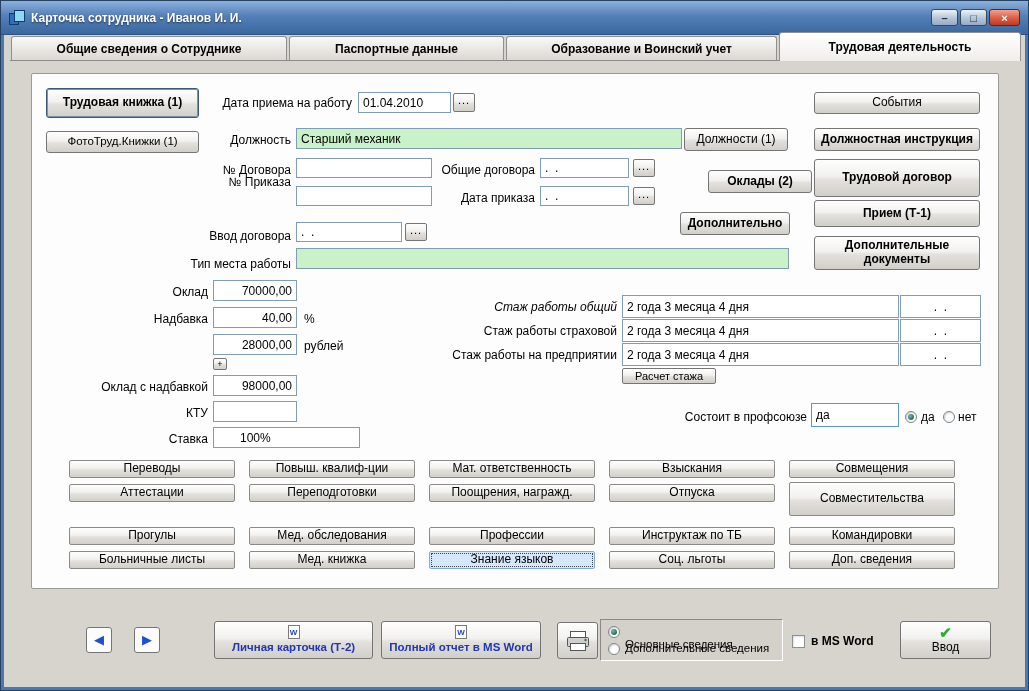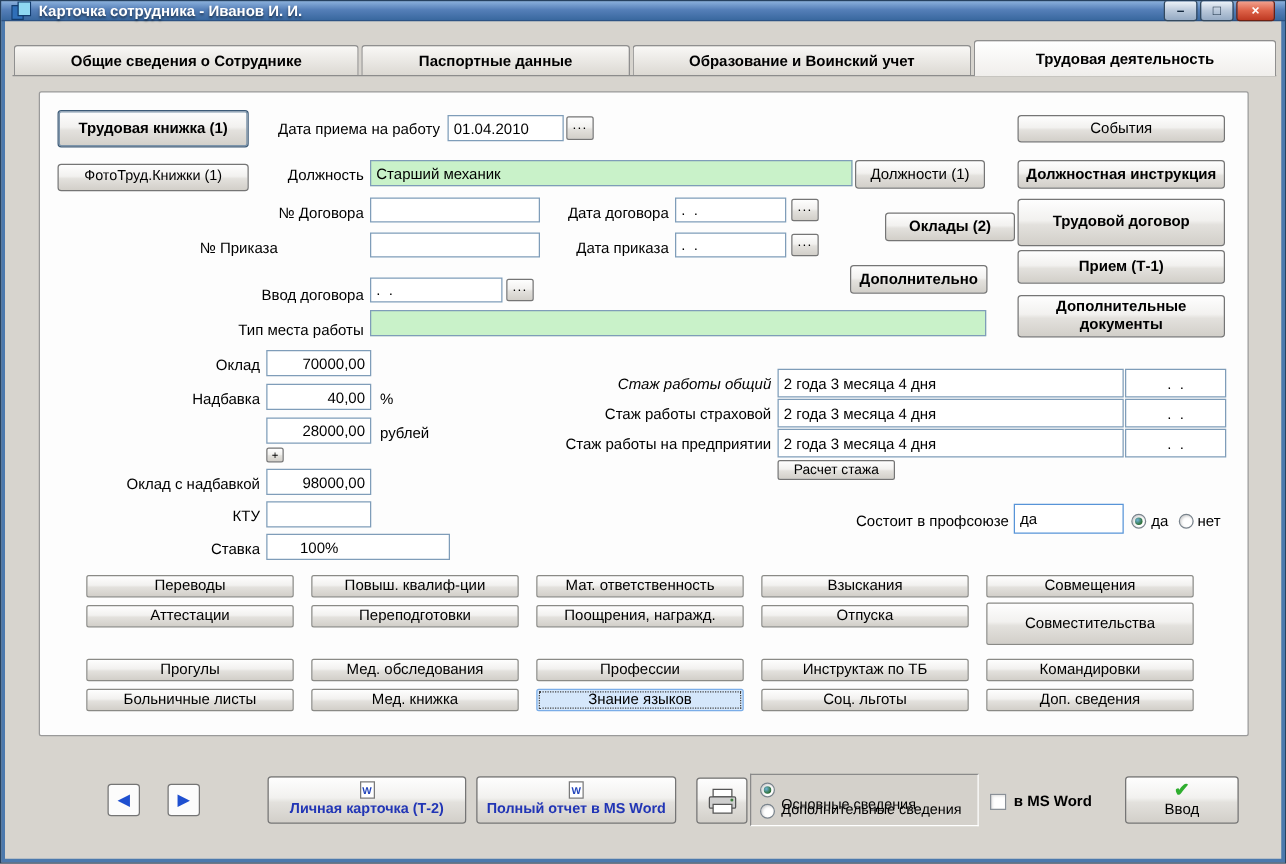--- a/index.html
+++ b/index.html
@@ -2,21 +2,21 @@
 <html><head>
 <meta charset="utf-8">
 <style>
   * { margin:0; padding:0; box-sizing:border-box; }
   body { font-family:"Liberation Sans", sans-serif; background:#9a9a9a; }
   .window {
     position:relative; width:1029px; height:691px; background:#d7d4ce;
     border:1px solid #26415f; box-shadow:inset 0 0 0 3px #4c79ad; overflow:hidden;
   }
   .titlebar {
-    position:absolute; left:0; top:0; right:0; height:16px;
+    position:absolute; left:0; top:0; right:0; height:34px;
     background:linear-gradient(180deg,#8ab0dc 0%,#557fb8 45%,#39689f 100%);
     border-bottom:1px solid #2d5384; display:flex; align-items:center; padding:0 8px;
   }
   .title-text { color:#fff; font-size:12px; font-weight:bold; margin-left:6px;
     text-shadow:0 1px 2px rgba(0,0,0,.55); white-space:nowrap; }
   .win-controls { margin-left:auto; display:flex; }
   .winbtn {
     width:27px; height:17px; margin-left:2px; border:1px solid #33495f; border-radius:3px;
     background:linear-gradient(180deg,#eef3f9,#b9c8da 50%,#96abc4);
     color:#15293f; font-size:11px; font-weight:bold; display:flex; align-items:center; justify-content:center;
@@ -117,26 +117,26 @@
   <span class="lbl" style="left:150px;top:95px;width:201px;text-align:right;">Дата приема на работу</span>
   <input class="inp" style="left: 357px; top: 91px; width: 93px; height: 21px;" readonly="" value="01.04.2010">
   <button class="btn dots" style="left:452px;top:92px;width:22px;height:19px;">...</button>
 
   <span class="lbl" style="left:90px;top:132px;width:200px;text-align:right;">Должность</span>
   <input class="inp green" style="left: 295px; top: 127px; width: 386px; height: 21px;" readonly="" value="Старший механик">
   <button class="btn" style="left:683px;top:127px;width:104px;height:23px;">Должности (1)</button>
 
   <span class="lbl" style="left:90px;top:162px;width:200px;text-align:right;">№ Договора</span>
   <input class="inp" style="left: 295px; top: 157px; width: 136px; height: 20px;" readonly="" value="">
-  <span class="lbl" style="left:334px;top:162px;width:200px;text-align:right;">Дата договора</span>
+  <span class="lbl" style="left:334px;top:162px;width:200px;text-align:right;">Общие договора</span>
   <input class="inp" style="left: 539px; top: 157px; width: 89px; height: 20px;" readonly="" value=".  .">
   <button class="btn dots" style="left:632px;top:158px;width:22px;height:18px;">...</button>
   <button class="btn bold" style="left:707px;top:169px;width:104px;height:23px;">Оклады (2)</button>
 
-  <span class="lbl" style="left:90px;top:190px;width:200px;text-align:center;">№ Приказа</span>
+  <span class="lbl" style="left:90px;top:174px;width:200px;text-align:right;">№ Приказа</span>
   <input class="inp" style="left: 295px; top: 185px; width: 136px; height: 20px;" readonly="" value="">
   <span class="lbl" style="left:334px;top:190px;width:200px;text-align:right;">Дата приказа</span>
   <input class="inp" style="left: 539px; top: 185px; width: 89px; height: 20px;" readonly="" value=".  .">
   <button class="btn dots" style="left:632px;top:186px;width:22px;height:18px;">...</button>
   <button class="btn bold" style="left:679px;top:211px;width:110px;height:23px;">Дополнительно</button>
 
   <span class="lbl" style="left:90px;top:228px;width:200px;text-align:right;">Ввод договора</span>
   <input class="inp" style="left: 295px; top: 221px; width: 106px; height: 20px;" readonly="" value=".  .">
   <button class="btn dots" style="left:404px;top:222px;width:22px;height:18px;">...</button>
 

